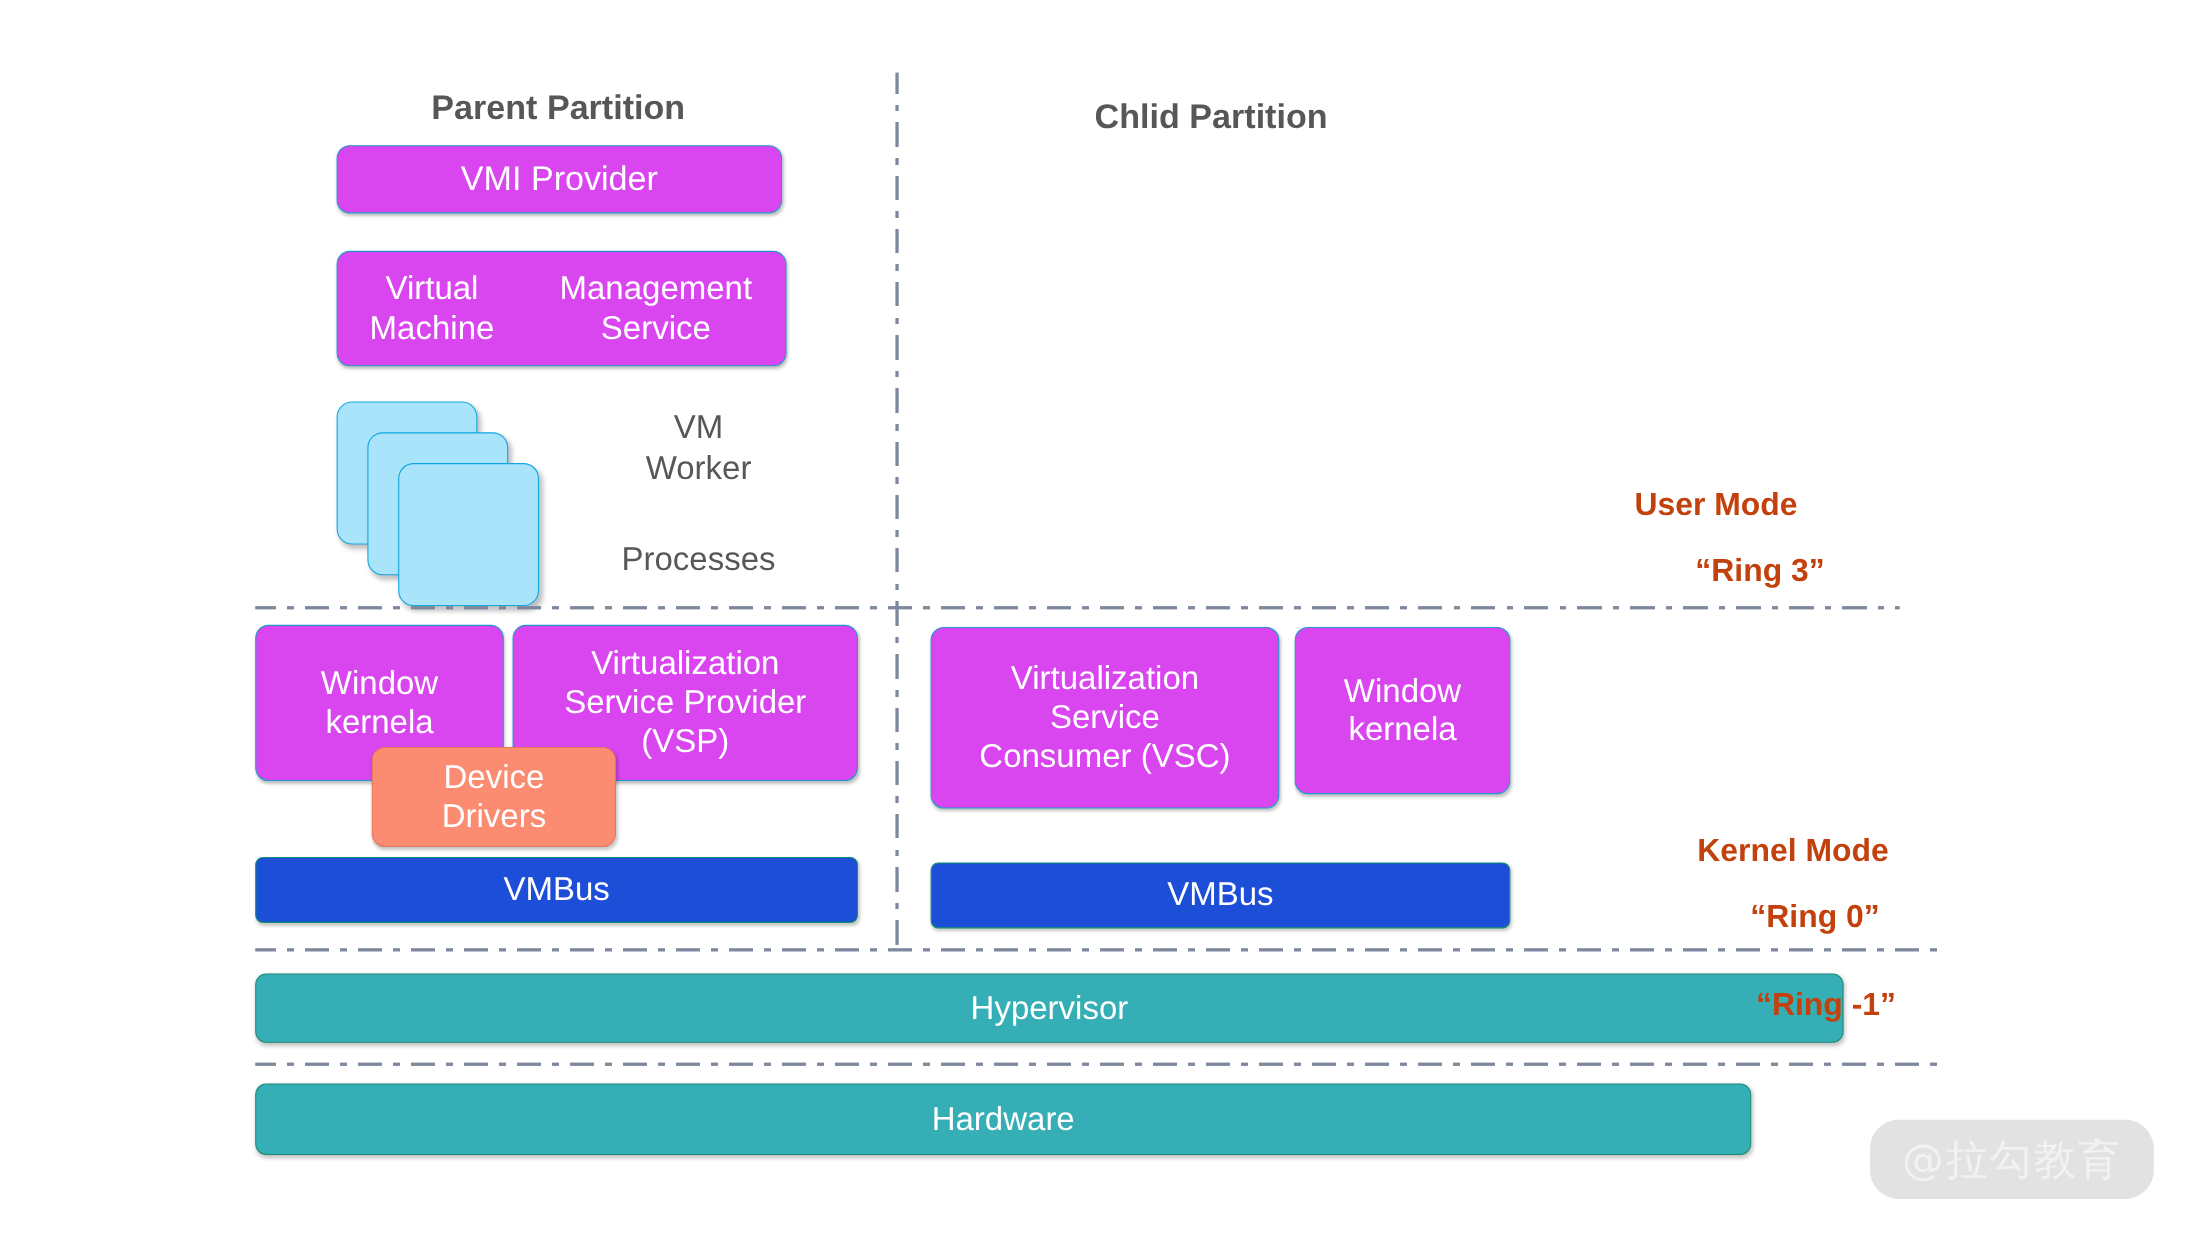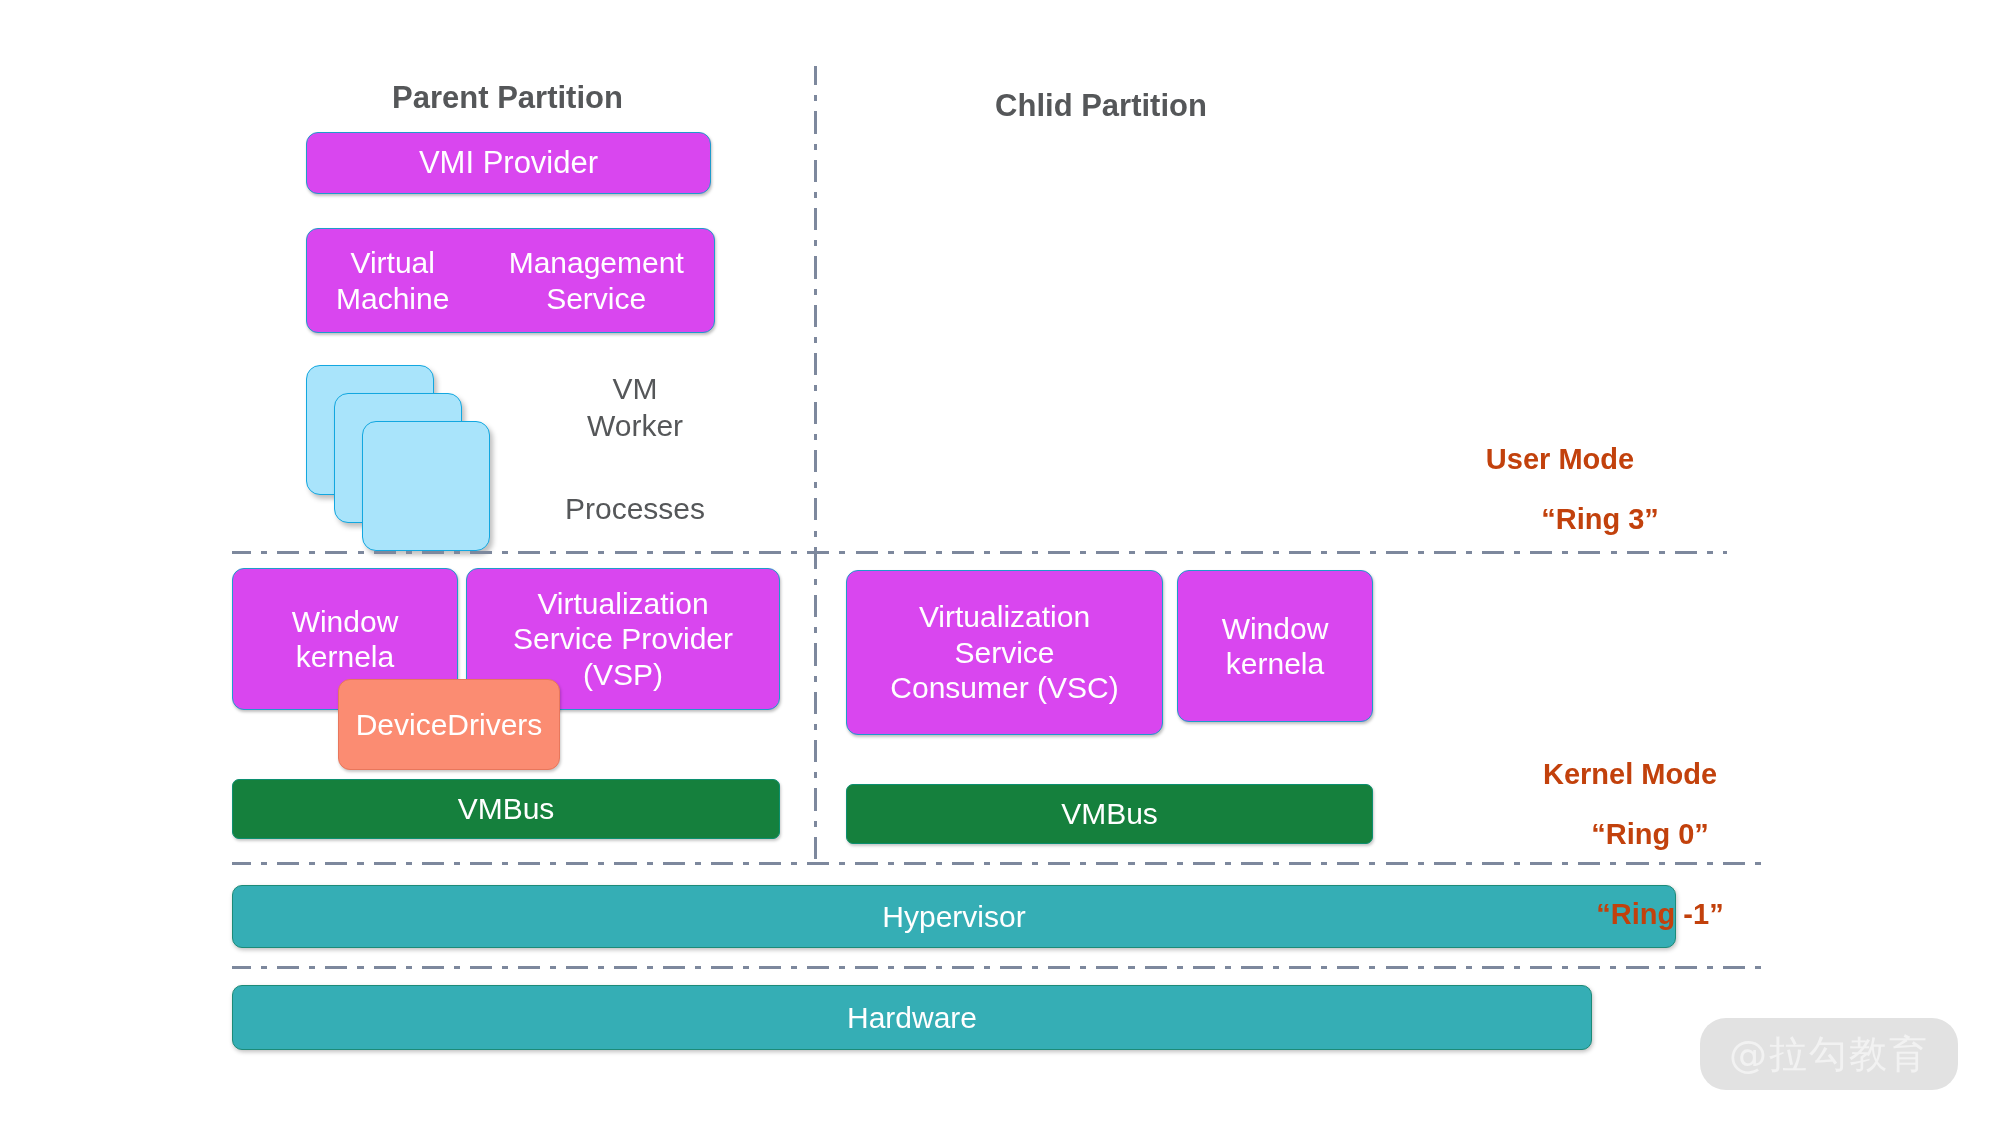--- a/index.html
+++ b/index.html
@@ -72,21 +72,21 @@
     border-radius: 26px;
     box-shadow: 2px 2px 4px rgba(0,0,0,0.22);
   }
   .salmon {
     background: #FB8C72;
     border: 1px solid #E8775C;
     border-radius: 12px;
     box-shadow: 1px 2px 3px rgba(0,0,0,0.22);
   }
   .green {
-    background: #15803d;
+    background: #1d4ed8;
     border: 1px solid #0B8F6F;
     border-radius: 7px;
     box-shadow: 1px 2px 3px rgba(0,0,0,0.22);
   }
   .teal {
     background: #35AEB5;
     border: 1px solid #1C8B78;
     border-radius: 10px;
     box-shadow: 1px 2px 4px rgba(0,0,0,0.25);
   }
@@ -171,21 +171,21 @@
     <span>Window</span>
     <span>kernela</span>
   </div>
 
   <div class="node blue" style="left:466px; top:568px; width:314px; height:142px; font-size:30px; flex-direction:column;">
     <span>Virtualization</span>
     <span>Service Provider</span>
     <span>(VSP)</span>
   </div>
 
-  <div class="node salmon" style="left:338px; top:679px; width:222px; height:91px; font-size:30px; flex-direction:row; z-index:5;">
+  <div class="node salmon" style="left:338px; top:679px; width:222px; height:91px; font-size:30px; flex-direction:column; z-index:5;">
     <span>Device</span>
     <span>Drivers</span>
   </div>
 
   <div class="node green" style="left:232px; top:779px; width:548px; height:60px; font-size:30px;">
     <span>VMBus</span>
   </div>
 
   <div class="node blue" style="left:846px; top:570px; width:317px; height:165px; font-size:30px; flex-direction:column;">
     <span>Virtualization</span>

